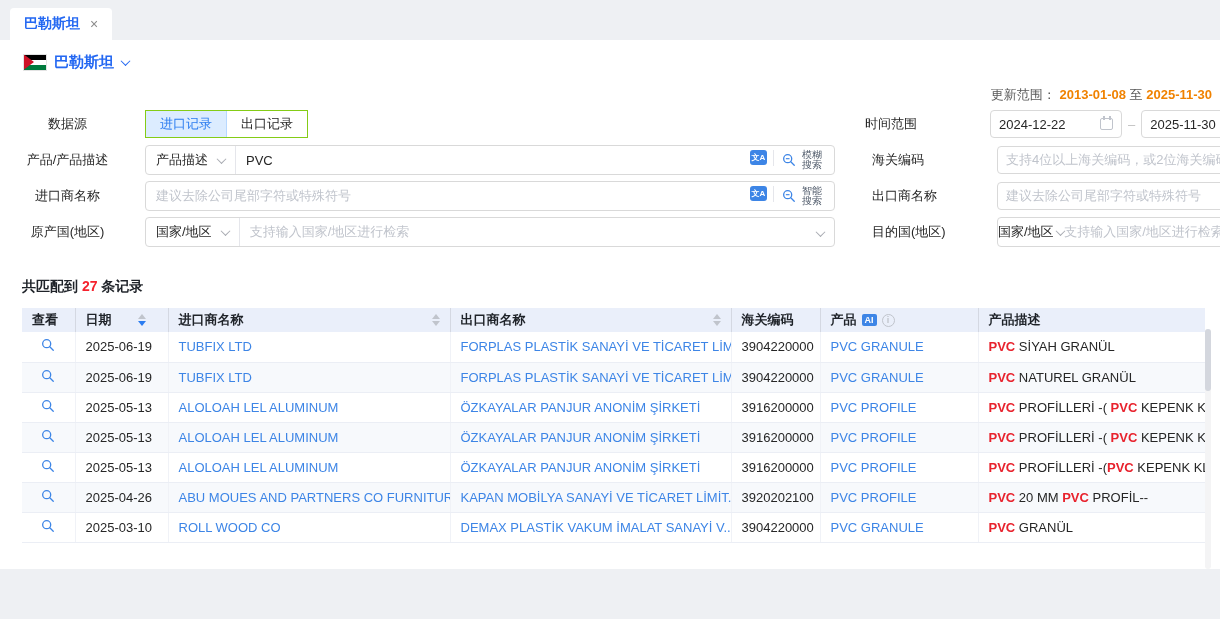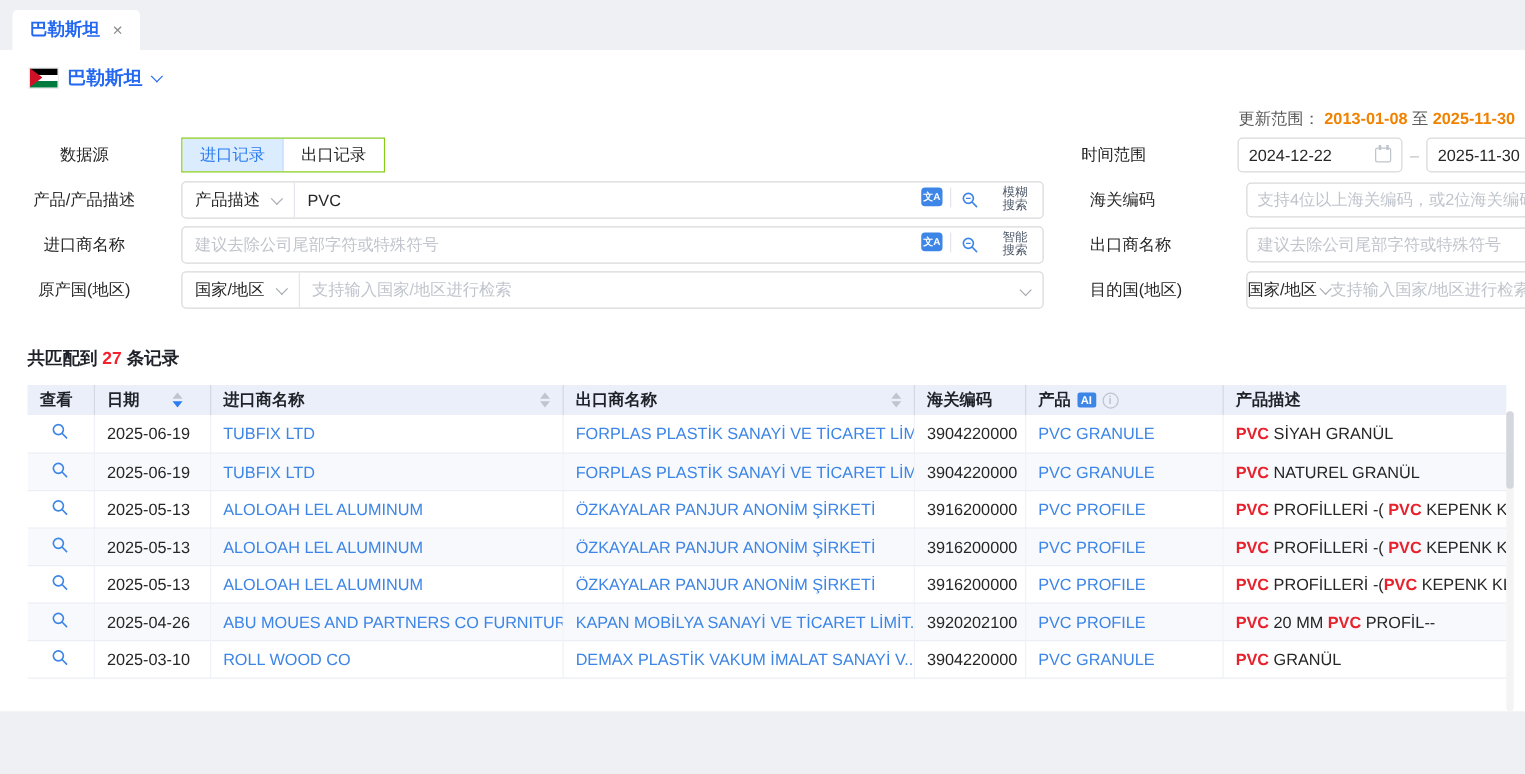--- a/index.html
+++ b/index.html
@@ -42,21 +42,21 @@
   .cal-icon { position:relative; width:13px; height:12px; border:1px solid #c0c4cc; border-radius:2px; }
   .cal-icon::before { content:""; position:absolute; top:-3px; left:2px; width:2px; height:4px; background:#c0c4cc; box-shadow:6px 0 0 #c0c4cc; }
 
   .group { display:flex; align-items:center; height:30px; border:1px solid #d9d9d9; border-radius:4px; background:#fff; margin-left:10px; width:690px; }
   .group .gsel { display:flex; align-items:center; gap:10px; padding:0 10px; height:100%; border-right:1px solid #e5e6eb; cursor:pointer; white-space:nowrap; }
   .group .gin { flex:1; padding:0 10px; color:#262626; white-space:nowrap; overflow:hidden; }
   .placeholder { color:#c0c4cc; }
   .gicons { display:flex; align-items:flex-start; gap:6px; padding-right:6px;padding-left:27px; }
   .trans-icon { width:17px; height:15px; background:#3d85e6; color:#fff; border-radius:3px; font-size:8px; display:flex; align-items:center; justify-content:center; font-weight:bold; cursor:pointer; }
   .vdiv { width:1px; height:16px; background:#e5e6eb; }
-  .search-mode { display:flex; align-items:center; gap:19px; padding:0 6px 0 2px; cursor:pointer; }
+  .search-mode { display:flex; align-items:center; gap:6px; padding:0 6px 0 2px; cursor:pointer; }
   .search-mode .txt { font-size:10px; line-height:10px; color:#4e5969; }
   .mag { width:14px; height:14px; }
 
   .country-group { width:690px; }
   .country-group .gend { padding-right:10px; }
 
   .right-input { margin-left:10px; width:320px; }
   .right-group { display:flex; align-items:center; height:30px; border:1px solid #d9d9d9; border-radius:4px; background:#fff; margin-left:10px; width:320px; }
 
   .checkrow { display:flex; align-items:center; height:34px; padding-left:22px; gap:28px; }

